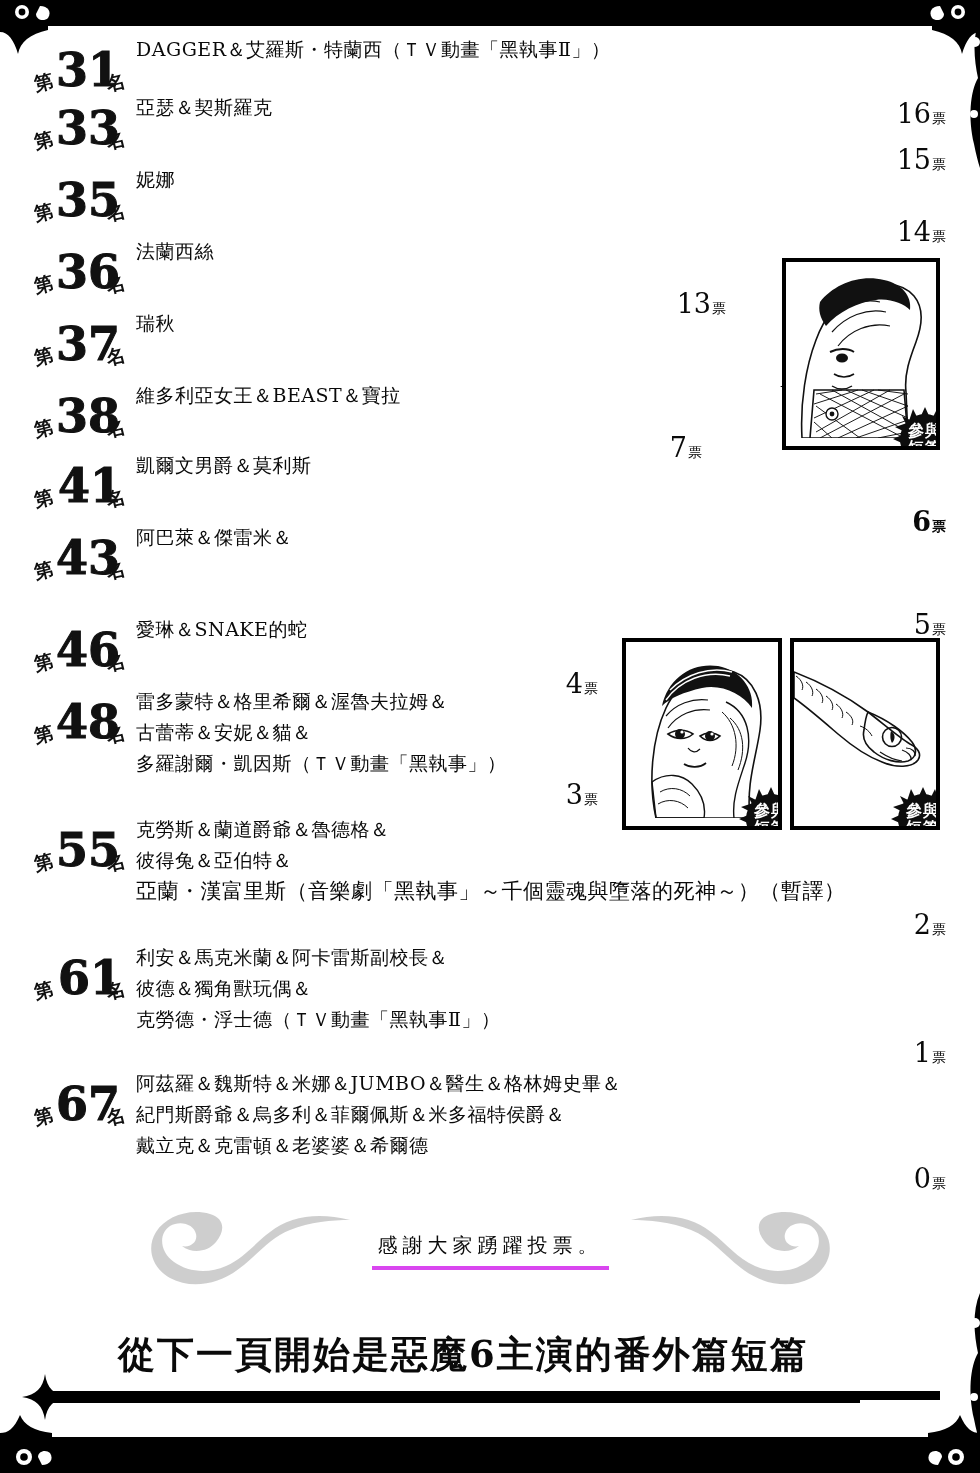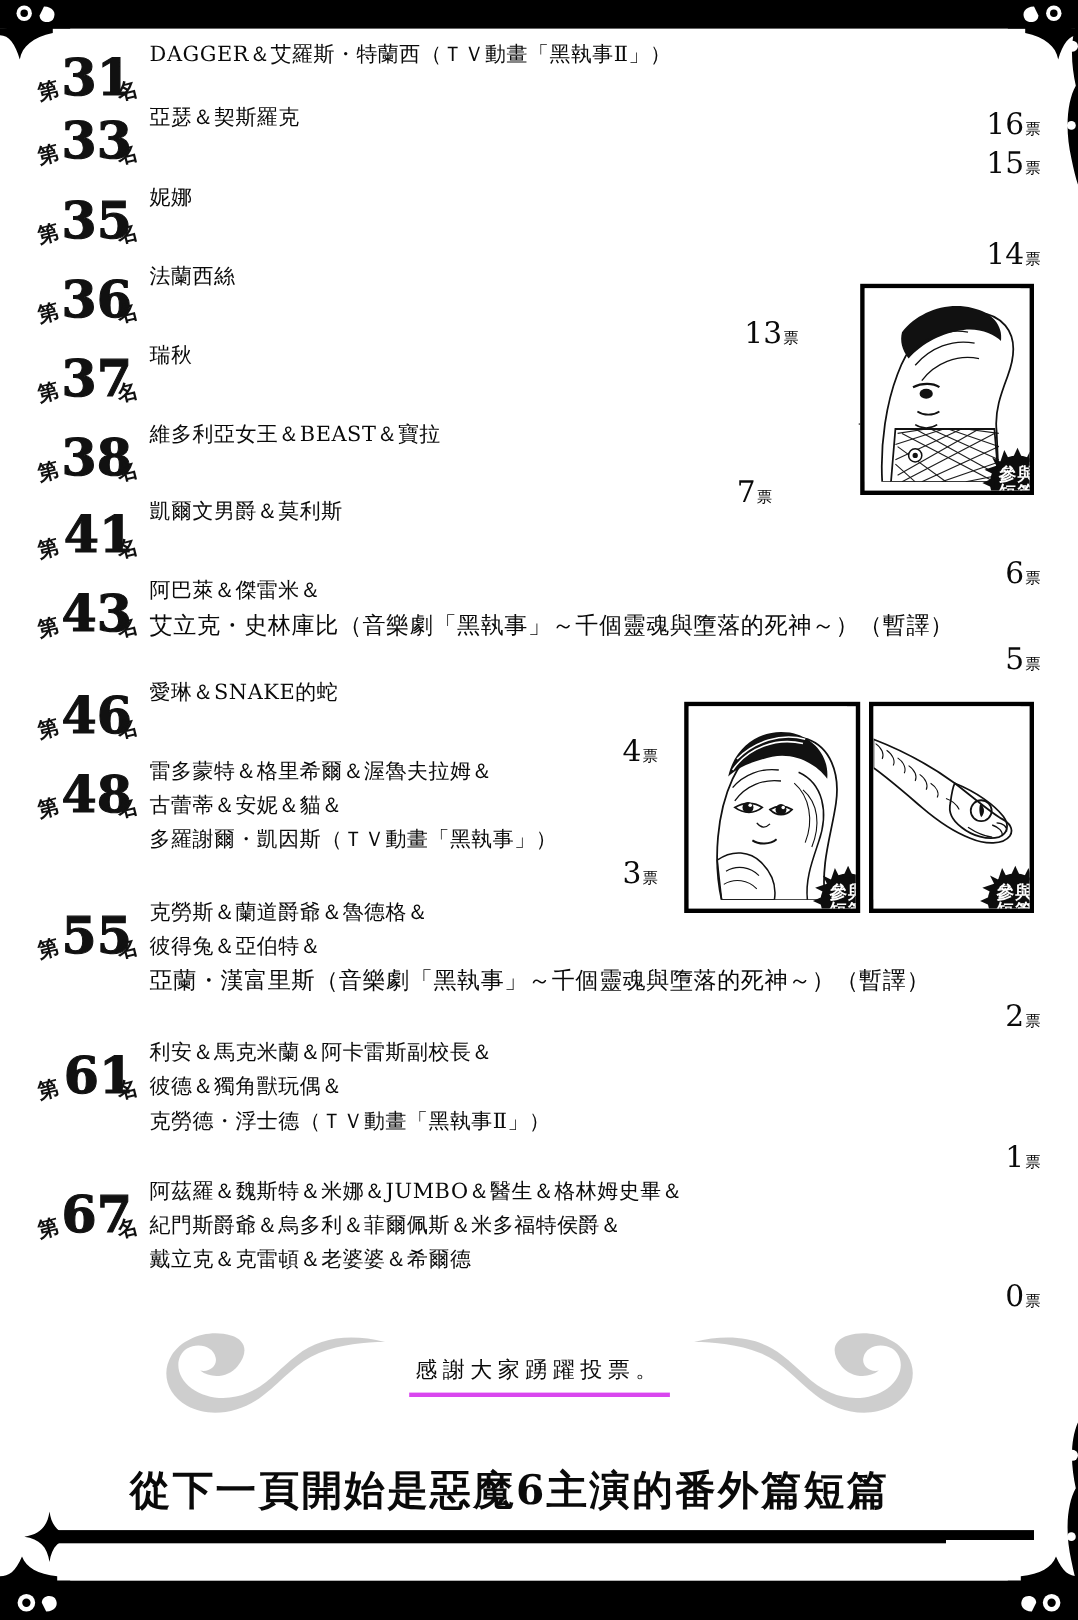--- a/index.html
+++ b/index.html
@@ -309,21 +309,21 @@
           <svg width="96" height="60" viewBox="0 0 96 60">
             <text x="2" y="54" font-family="DejaVu Serif, serif" font-size="19" font-weight="bold" fill="#111" transform="rotate(-14 6 54)">第</text>
             <text x="22" y="50" font-family="DejaVu Serif, serif" font-size="46" font-weight="bold" fill="#111" stroke="#111" stroke-width="1">33</text>
             <text x="74" y="54" font-family="DejaVu Serif, serif" font-size="19" font-weight="bold" fill="#111" transform="rotate(-14 78 54)">名</text>
           </svg>
         </div>
         <div class="names">
           <div class="name-line">亞瑟＆契斯羅克</div>
         </div>
       </div>
-      <div class="leader" style="margin-left:112px;margin-top:-14px;justify-content:flex-end;">
+      <div class="leader" style="margin-left:112px;margin-top:-14px;">
         <div class="dots"></div>
         <div class="votes">
           <span class="num">15</span><span class="unit">票</span>
         </div>
       </div>
     </div>
 
     <div class="rank-row" style="height:72px;">
       <div class="row-inner">
         <div class="rank-badge">
@@ -414,43 +414,42 @@
           <svg width="96" height="60" viewBox="0 0 96 60">
             <text x="2" y="54" font-family="DejaVu Serif, serif" font-size="19" font-weight="bold" fill="#111" transform="rotate(-14 6 54)">第</text>
             <text x="24" y="50" font-family="DejaVu Serif, serif" font-size="46" font-weight="bold" fill="#111" stroke="#111" stroke-width="1">41</text>
             <text x="74" y="54" font-family="DejaVu Serif, serif" font-size="19" font-weight="bold" fill="#111" transform="rotate(-14 78 54)">名</text>
           </svg>
         </div>
         <div class="names">
           <div class="name-line">凱爾文男爵＆莫利斯</div>
         </div>
       </div>
-      <div class="leader" style="margin-left:0;margin-top:-10px;">
+      <div class="leader" style="margin-left:0;margin-top:-10px;font-weight:bold;">
         <div class="dots"></div>
         <div class="votes">
           <span class="num">6</span><span class="unit">票</span>
         </div>
       </div>
     </div>
 
     <div class="rank-row" style="height:92px;">
       <div class="row-inner">
         <div class="rank-badge">
           <svg width="96" height="60" viewBox="0 0 96 60">
             <text x="2" y="54" font-family="DejaVu Serif, serif" font-size="19" font-weight="bold" fill="#111" transform="rotate(-14 6 54)">第</text>
             <text x="22" y="50" font-family="DejaVu Serif, serif" font-size="46" font-weight="bold" fill="#111" stroke="#111" stroke-width="1">43</text>
             <text x="74" y="54" font-family="DejaVu Serif, serif" font-size="19" font-weight="bold" fill="#111" transform="rotate(-14 78 54)">名</text>
           </svg>
         </div>
         <div class="names">
           <div class="name-line">阿巴萊＆傑雷米＆</div>
-          <div class="name-line" style="font-size:21px;">艾立克・史林庫比（音樂劇「黑執事」～千個靈魂與墮落的死神～）（暫譯）</div>
-        </div>
-      </div>
-      <div class="leader" style="margin-left:0;margin-top:-4px;">
+        </div>
+      </div>
+      <div class="leader" style="margin-left:0;margin-top:-4px;gap:25px;">
         <div class="dots"></div>
         <div class="votes">
           <span class="num">5</span><span class="unit">票</span>
         </div>
       </div>
     </div>
 
     <div class="rank-row" style="height:72px;">
       <div class="row-inner">
         <div class="rank-badge">

